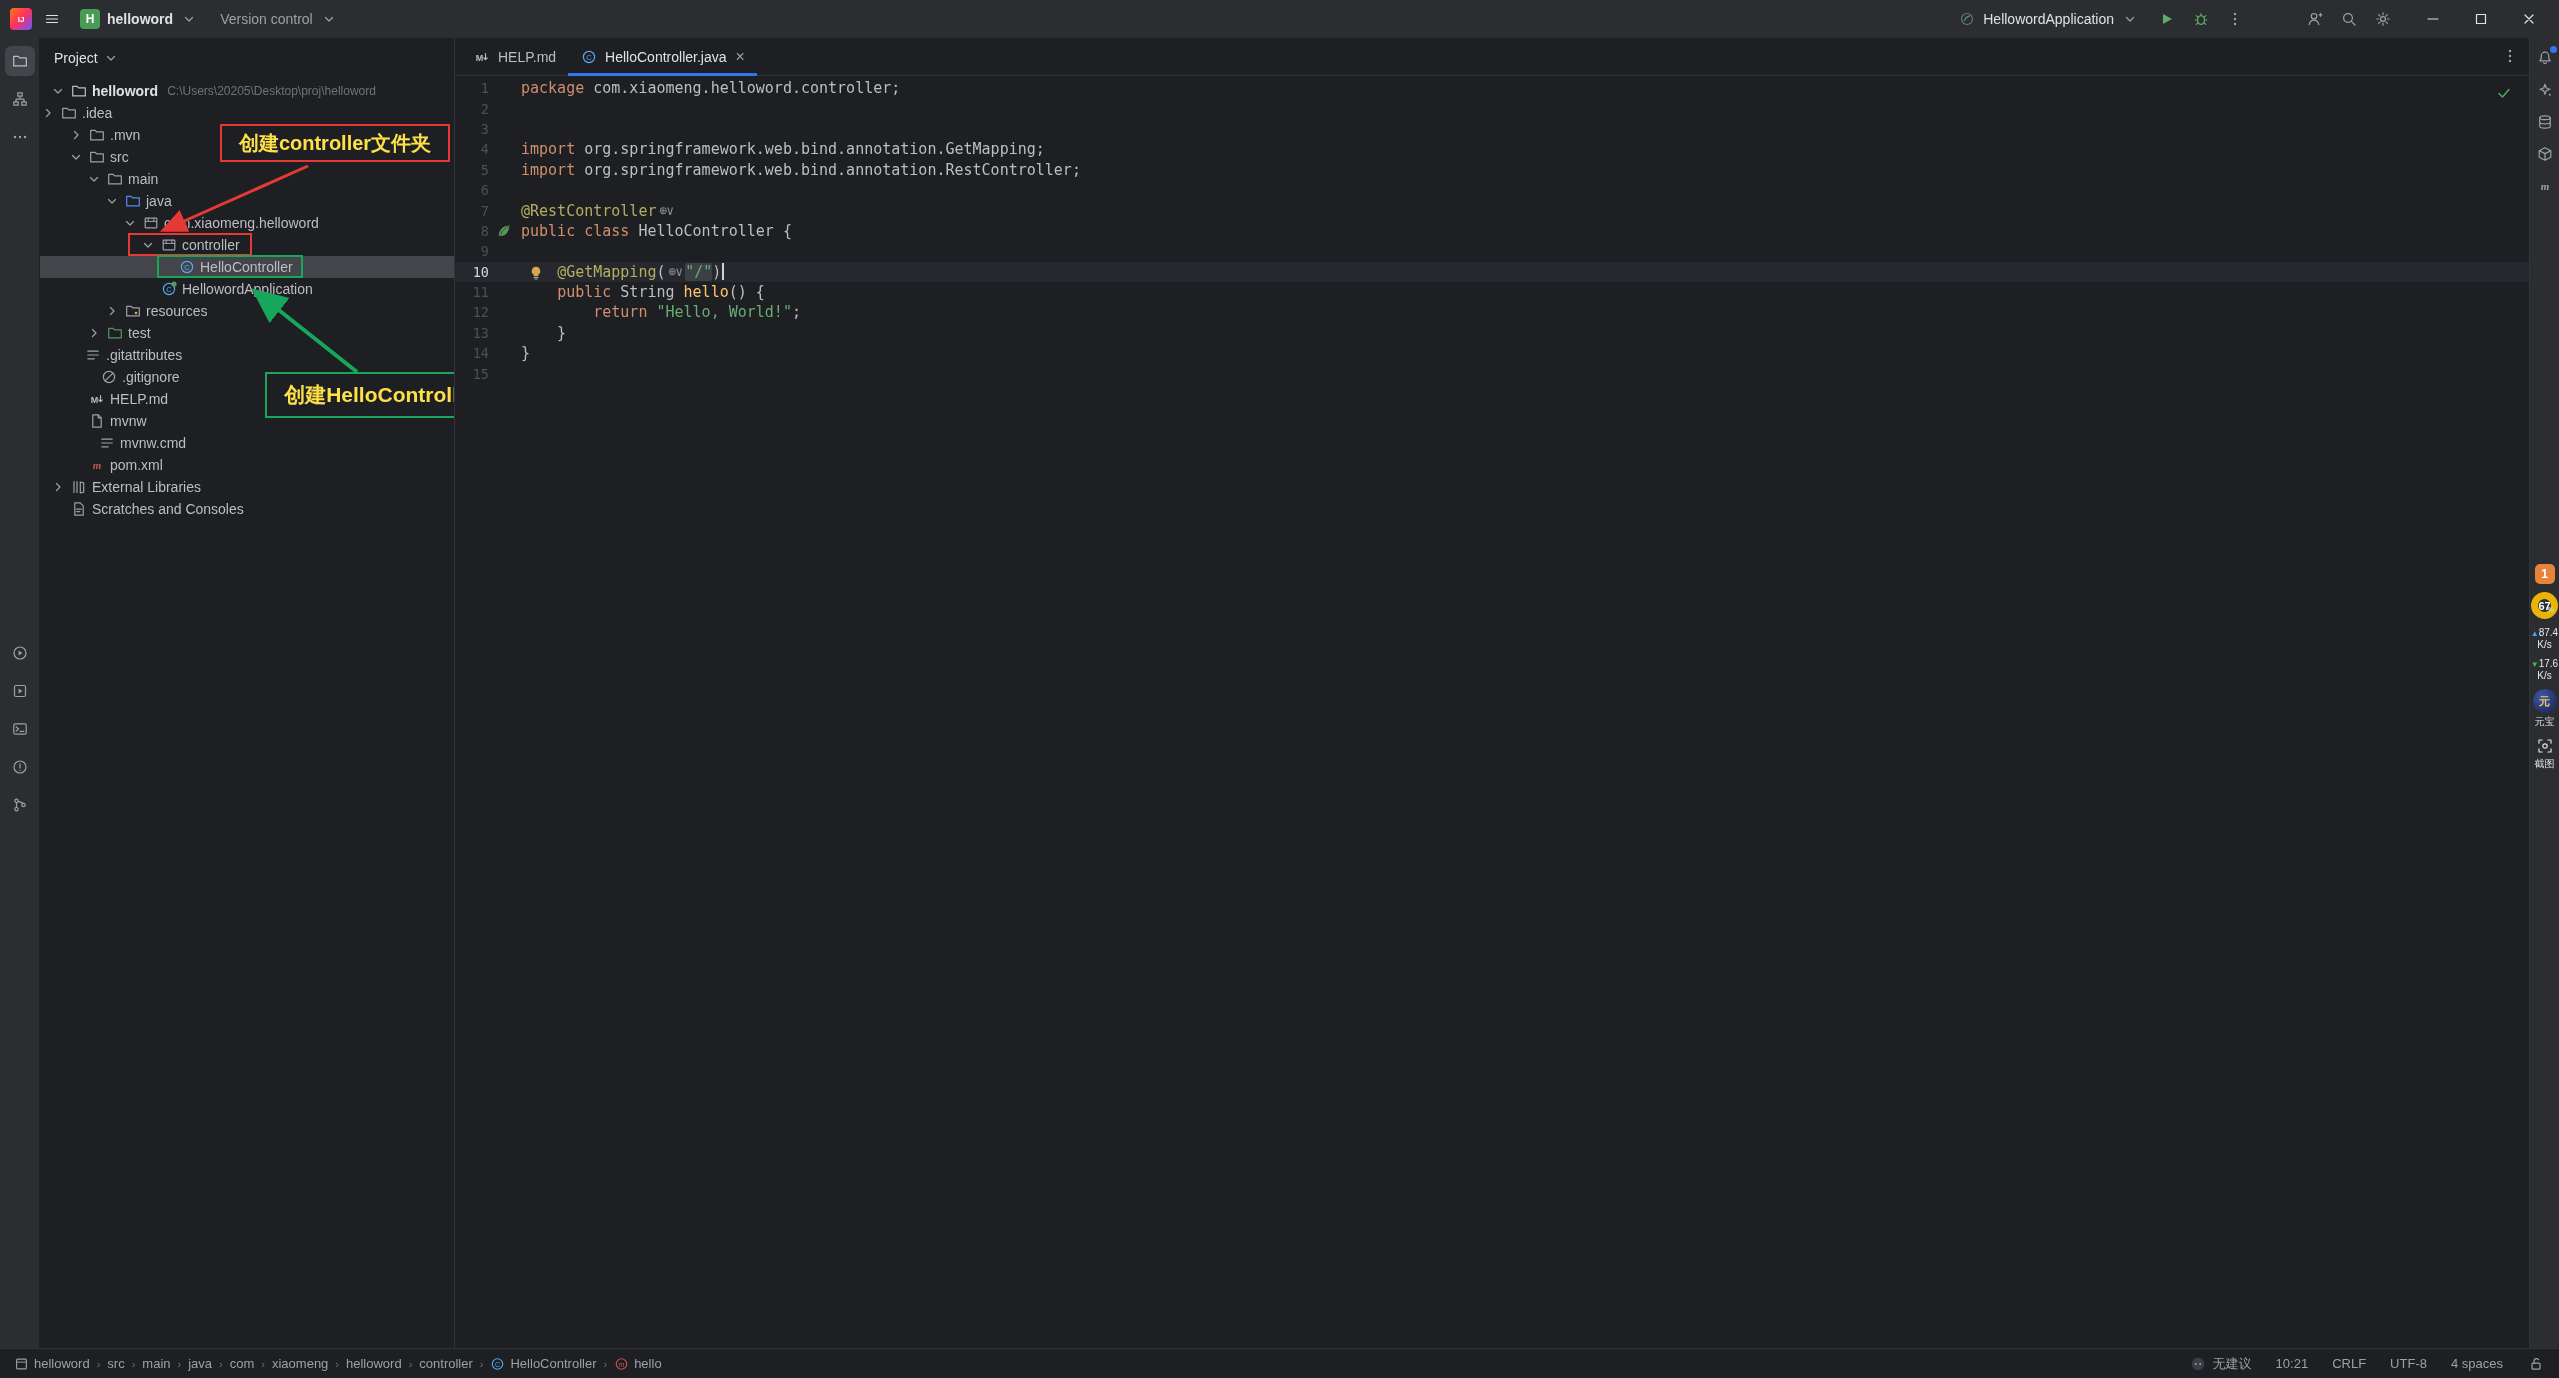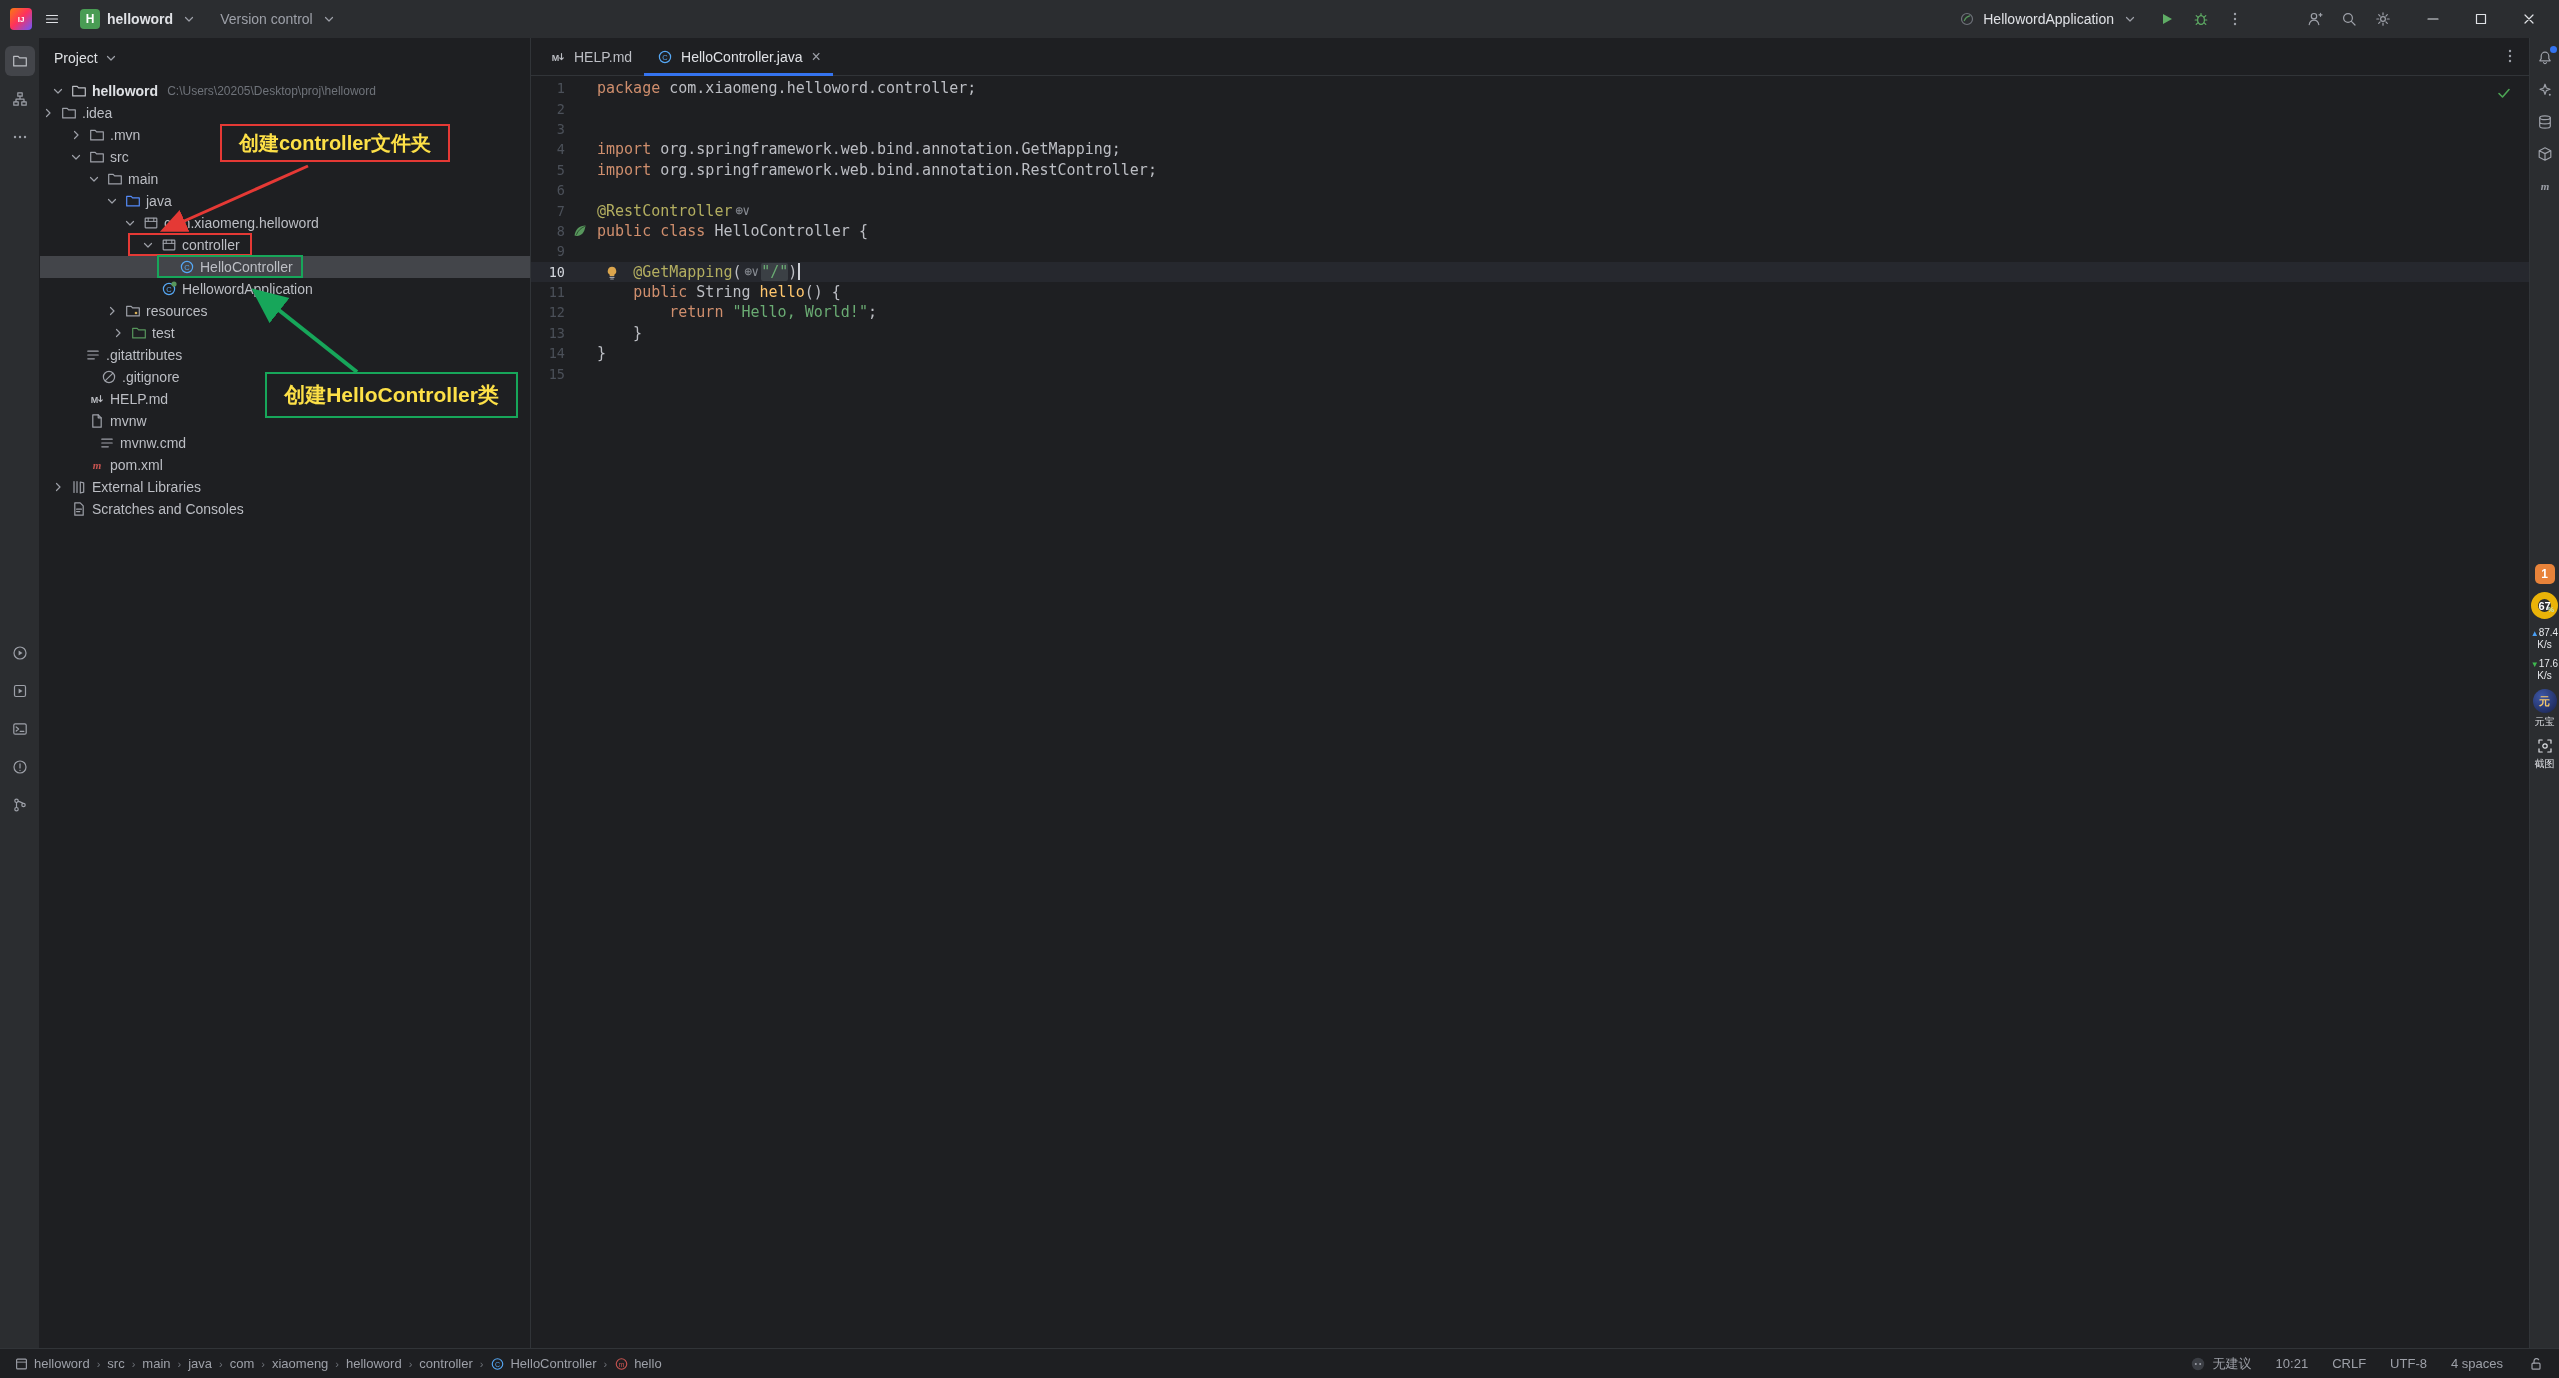--- a/index.html
+++ b/index.html
@@ -30,21 +30,21 @@
   .wbadge{width:20px;height:20px;border-radius:5px;background:#e8833a;color:#fff;font-size:12px;font-weight:bold;display:flex;align-items:center;justify-content:center;cursor:pointer}
   .mem{width:27px;height:27px;border-radius:50%;border:7px solid #eab308;color:#fff;font-size:11px;font-weight:bold;display:flex;align-items:center;justify-content:center;position:relative;cursor:pointer}
   .mem .pct{position:absolute;right:-3px;bottom:-1px;font-size:7px;color:#bfe3c6}
   .net{display:flex;flex-direction:column;align-items:center;line-height:11px;color:#e8eaed;font-size:10px}
   .arrow-up{color:#4a9ff5;font-size:8px}
   .arrow-down{color:#3fb950;font-size:8px}
   .appwrap,.shot{display:flex;flex-direction:column;align-items:center;cursor:pointer}
   .applogo{width:24px;height:24px;border-radius:50%;background:radial-gradient(circle at 35% 30%,#3d57a6,#17204a);display:flex;align-items:center;justify-content:center;color:#f5c76b;font-size:11px;font-weight:bold}
   .applabel{color:#dfe1e5;font-size:10px;margin-top:2px}
   
-  .panel{width:491px;flex:none;position:relative;background:#1e1f22;border-right:1px solid #313438;overflow:hidden}
+  .panel{width:415px;flex:none;position:relative;background:#1e1f22;border-right:1px solid #313438;overflow:hidden}
   .panel-header{height:40px;display:flex;align-items:center;padding-left:14px;gap:4px;color:#dfe1e5}
   .tree{padding-top:2px}
   .tree-row{height:22px;display:flex;align-items:center;gap:5px;white-space:nowrap;cursor:pointer}
   .tree-row.selected{background:#43454a}
   .chev-empty{width:16px;flex:none}
   .tree-row .icn{width:16px;height:16px}
   .tlabel{color:#bcbec4}
   .tlabel.bold{color:#dfe1e5}
   .thint{color:#6f737a;font-size:12px;margin-left:4px}
   
@@ -424,21 +424,21 @@
             </svg>
           </span>
           <span class="icn ">
             <svg viewBox="0 0 16 16" width="16" height="16" fill="none" stroke="#9DA0A8" stroke-width="1.2" stroke-linecap="round" stroke-linejoin="round">
               <path d="M1.7 3.3h4.5l1.4 1.6h6.7v8H1.7z"></path>
               <circle cx="11" cy="10" r="1.3" fill="#D6AE58" stroke="none"></circle>
             </svg>
           </span>
           <span class="tlabel">resources</span>
         </div>
-        <div class="tree-row" style="padding-left:70px">
+        <div class="tree-row" style="padding-left:46px">
           <span class="icn ">
             <svg viewBox="0 0 16 16" width="16" height="16" fill="none" stroke="#9DA0A8" stroke-width="1.2" stroke-linecap="round" stroke-linejoin="round">
               <path d="M6.5 4.5L10 8l-3.5 3.5"></path>
             </svg>
           </span>
           <span class="icn ">
             <svg viewBox="0 0 16 16" width="16" height="16" fill="none" stroke="#9DA0A8" stroke-width="1.2" stroke-linecap="round" stroke-linejoin="round">
               <path stroke="#57965C" d="M1.7 3.3h4.5l1.4 1.6h6.7v8H1.7z"></path>
             </svg>
           </span>

